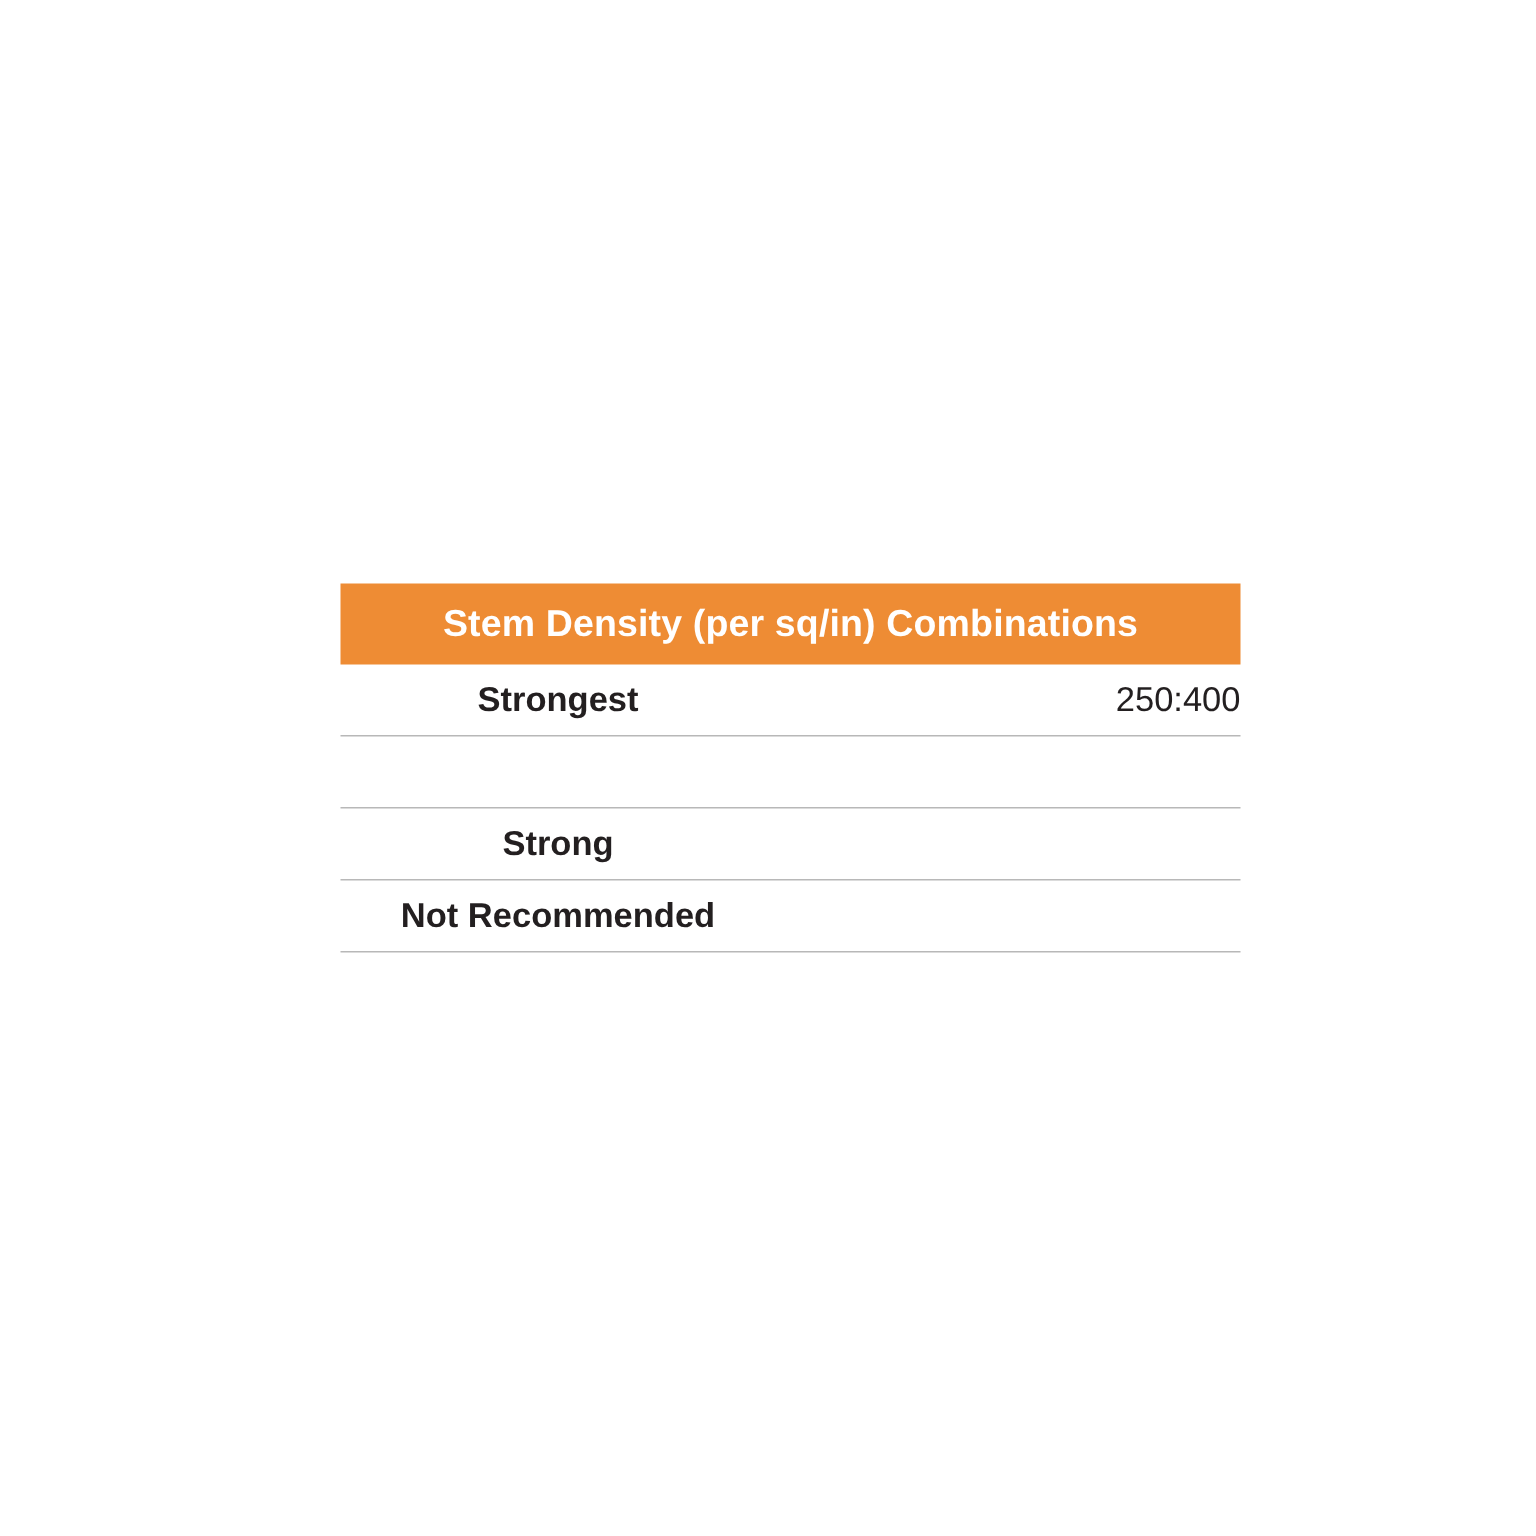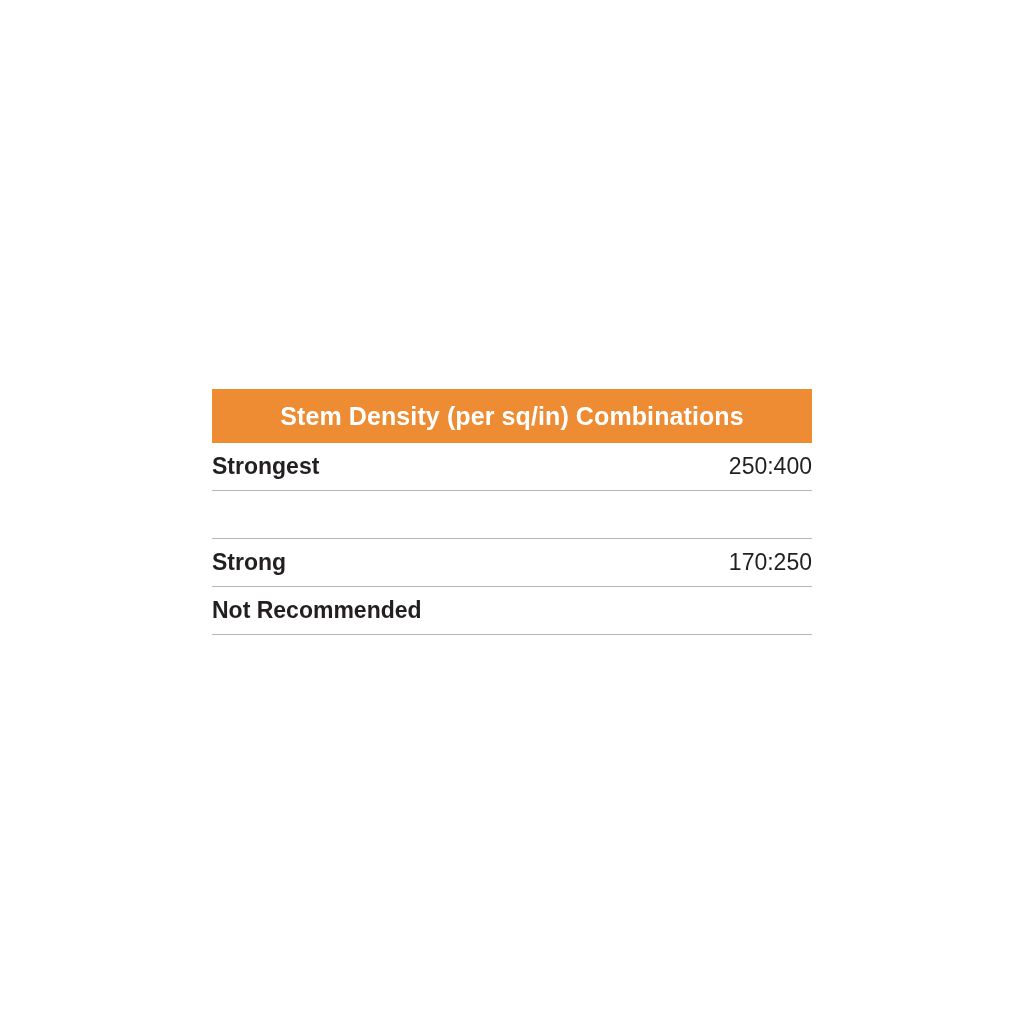--- a/index.html
+++ b/index.html
@@ -10,21 +10,21 @@
     width: 1024px;
     height: 1024px;
     background: #ffffff;
     font-family: "Liberation Sans", sans-serif;
     position: relative;
     overflow: hidden;
   }
 
   .table-wrap {
     position: absolute;
-    left: 212px;
+    left: 227px;
     top: 389px;
     width: 600px;
   }
 
   .table-header {
     background: #ee8c34;
     height: 54px;
     display: flex;
     align-items: center;
     justify-content: center;
@@ -48,21 +48,21 @@
     height: 47px;
     border-bottom: 1.5px solid #b8b8b8;
   }
 
   .row:last-child {
     border-bottom: 1.5px solid #b8b8b8;
   }
 
   .cell-label {
     width: 290px;
-    text-align: left;
+    text-align: center;
     font-size: 23px;
     font-weight: bold;
     color: #231f20;
     white-space: nowrap;
   }
 
   .cell-value {
     flex: 1;
     text-align: right;
     font-size: 23px;
@@ -85,21 +85,20 @@
     <div class="row">
       <span class="cell-label">Strongest</span>
       <span class="cell-value">250:400</span>
     </div>
 
     <div class="row">
     </div>
 
     <div class="row">
       <span class="cell-label">Strong</span>
-      <span class="cell-value">170:250</span>
     </div>
 
     <div class="row">
       <span class="cell-label">Not Recommended</span>
     </div>
 
   </div>
 </div>
 
 </body></html>

